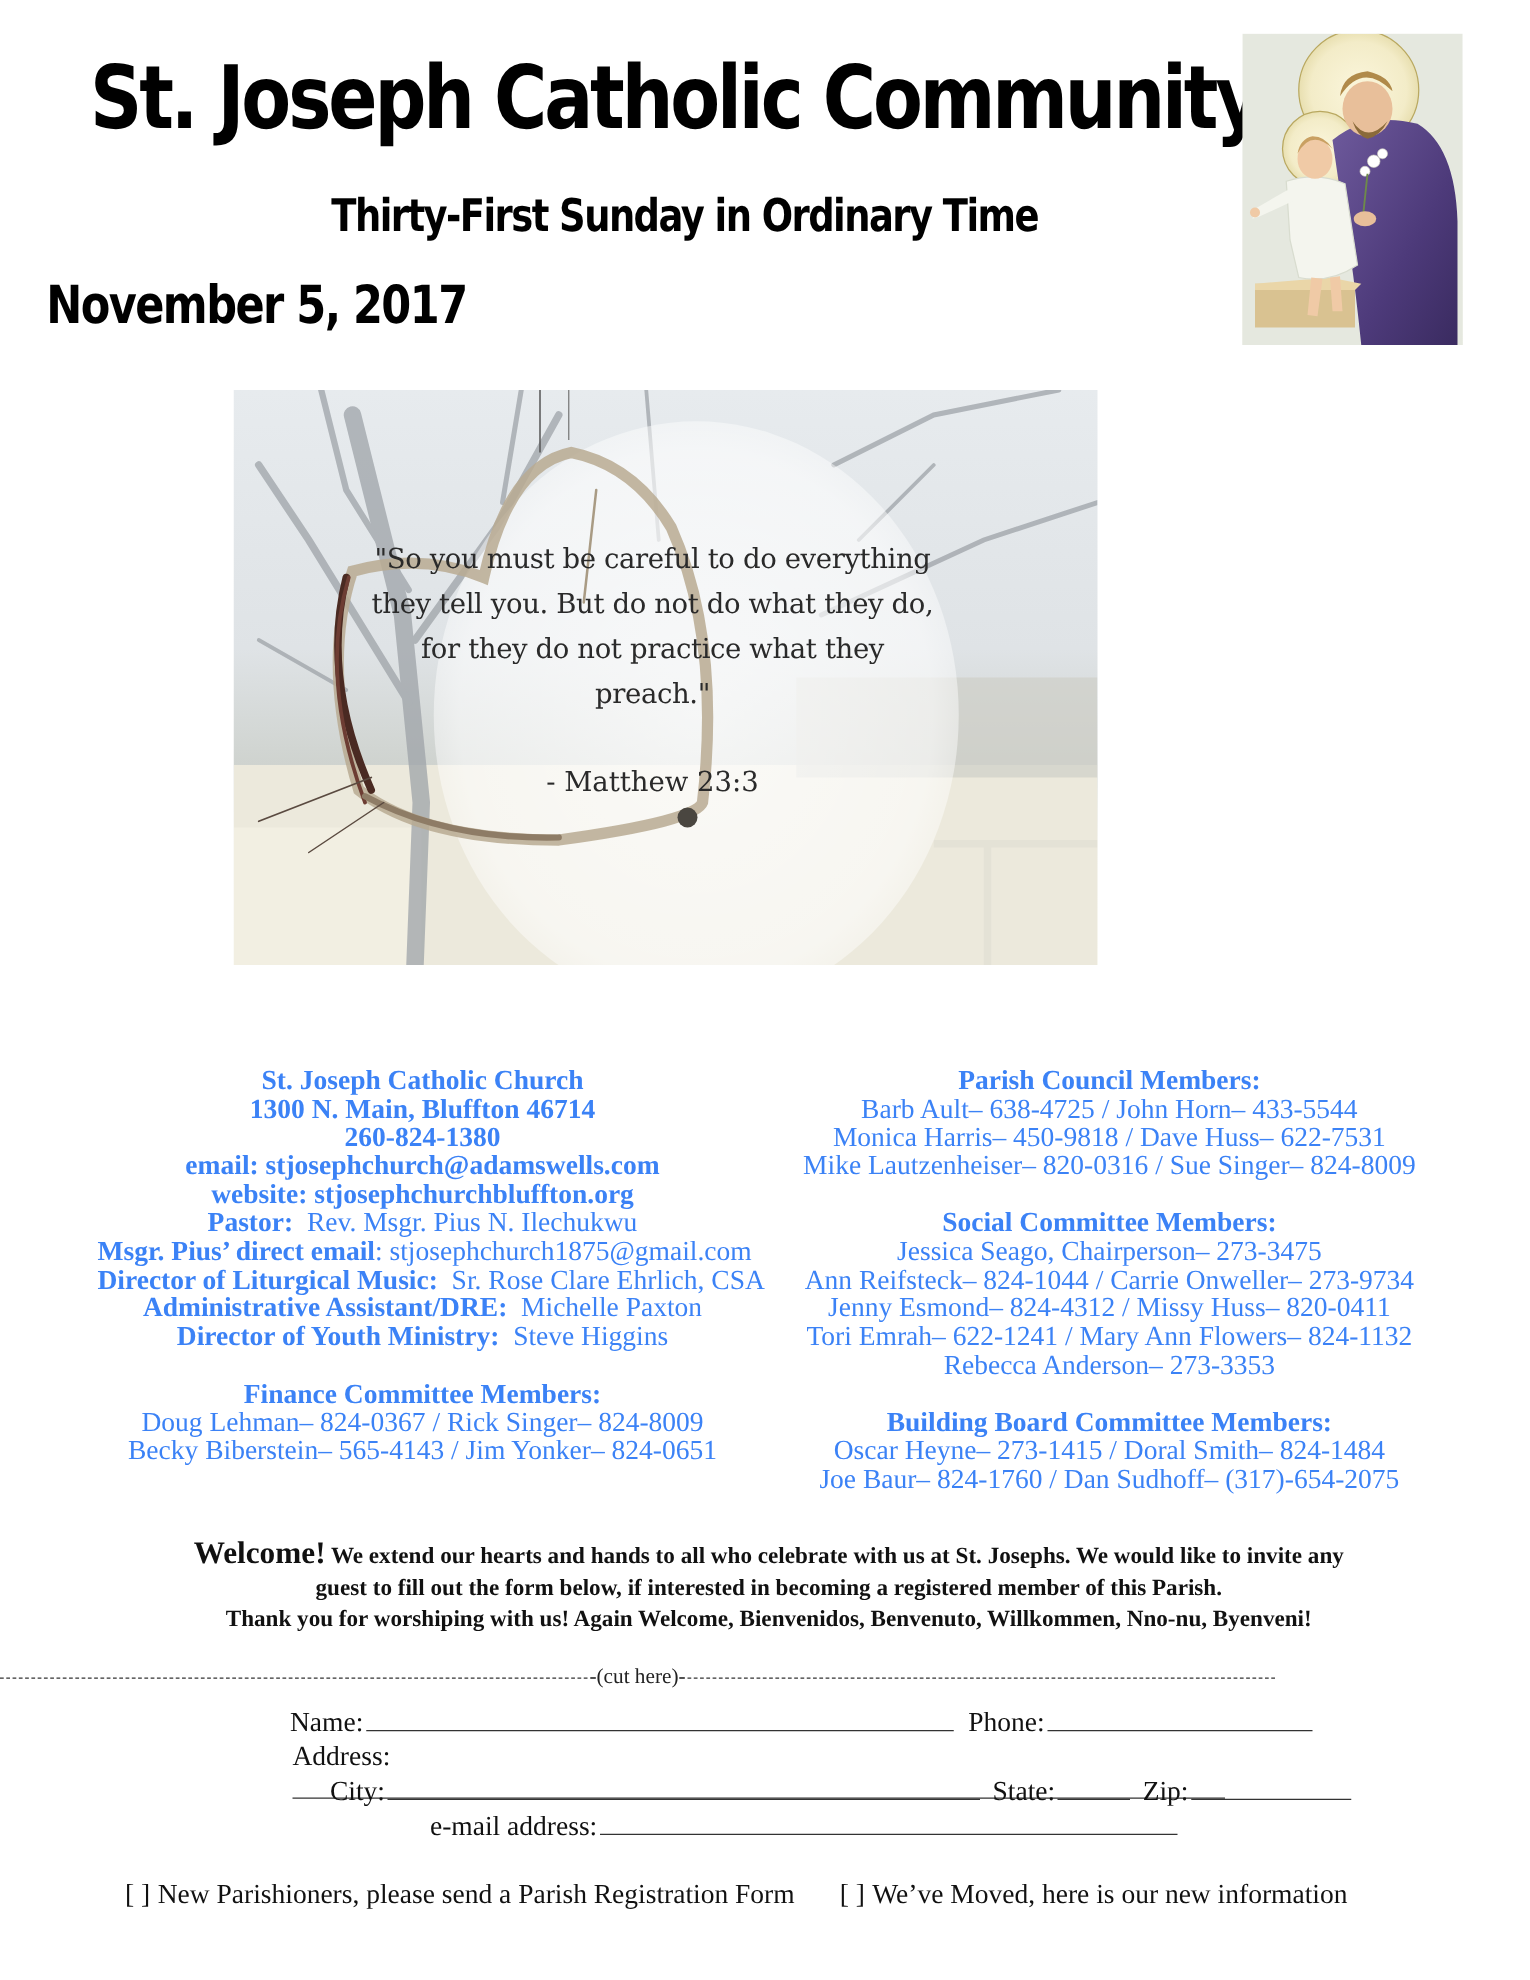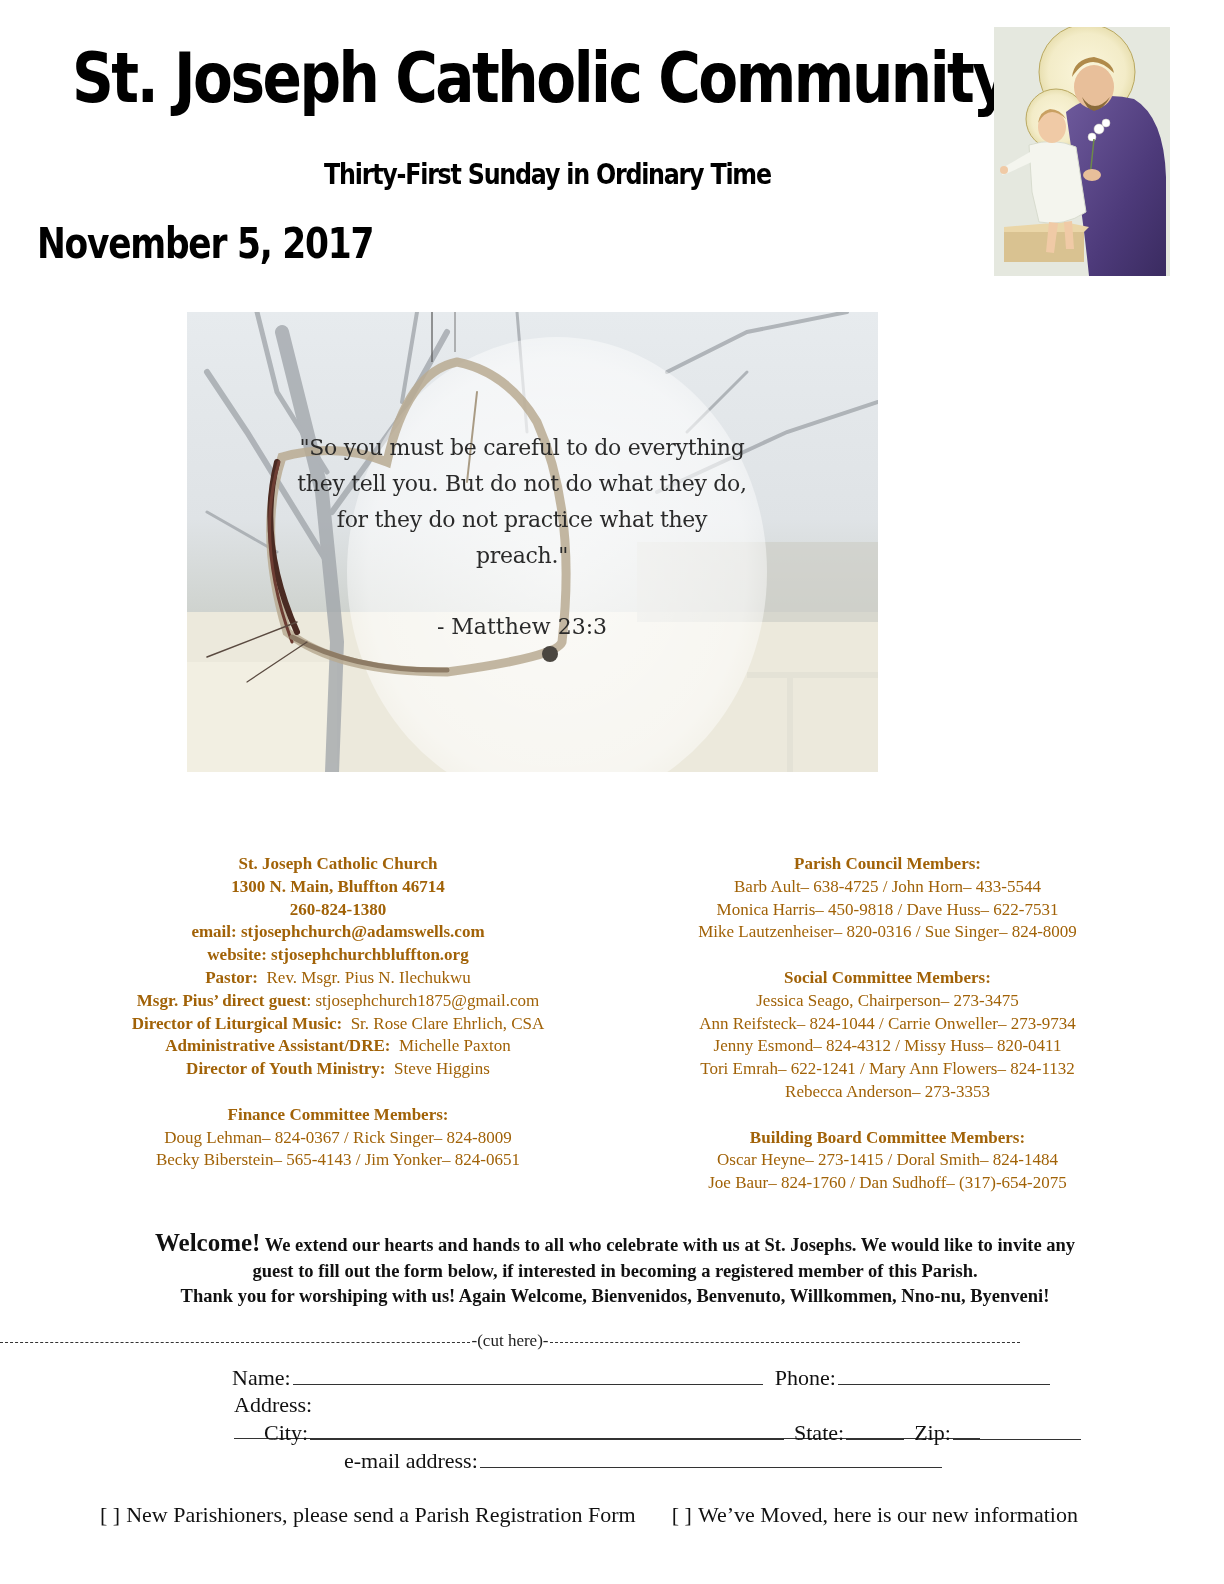--- a/index.html
+++ b/index.html
@@ -8,21 +8,21 @@
 
   .title {
     position: absolute; left: 72px; top: 28px; width: 900px;
     font-family: "DejaVu Sans", sans-serif; font-weight: bold;
     font-size: 70px; letter-spacing: -3px; line-height: 100px;
     transform: scaleX(0.83); transform-origin: left top; white-space: nowrap; color: #000;
   }
   .subtitle {
     position: absolute; left: 0; top: 146px; width: 1095px; text-align: center;
     font-family: "DejaVu Sans", sans-serif; font-weight: bold;
-    font-size: 29px; letter-spacing: -1.5px; line-height: 56px; color: #000;
+    font-size: 36px; letter-spacing: -1.5px; line-height: 56px; color: #000;
   }
   .subtitle span, .datehead span { display: inline-block; transform: scaleX(0.82); }
   .datehead {
     position: absolute; left: 0; top: 214px; width: 1095px; text-align: left;
     font-family: "DejaVu Sans", sans-serif; font-weight: bold;
     font-size: 42px; letter-spacing: -1.5px; line-height: 60px; color: #000;
   }
 
   
   .saint {
@@ -43,21 +43,21 @@
     position: absolute; left: 100px; top: 118px; width: 470px; text-align: center;
     font-family: "DejaVu Serif", serif; font-size: 22px; line-height: 36px; color: #2a2a2a;
     letter-spacing: -0.3px;
   }
   .quote-ref {
     position: absolute; left: 100px; top: 302px; width: 470px; text-align: center;
     font-family: "DejaVu Serif", serif; font-size: 22px; color: #2a2a2a;
   }
 
   
-  .col { position: absolute; text-align: center; font-size: 17px; line-height: 22.8px; color: #a16207; }
+  .col { position: absolute; text-align: center; font-size: 22px; line-height: 22.8px; color: #3b82f6; }
   .col-left { left: 78px; top: 853px; width: 520px; }
   .col-right { left: 640px; top: 853px; width: 495px; }
   .col b { font-weight: bold; }
   .col .gap { height: 22.8px; }
   .col .line { white-space: nowrap; }
 
   .welcome {
     position: absolute; left: 40px; top: 1230px; width: 1150px; text-align: center;
     font-weight: bold; font-size: 18.5px; line-height: 25.5px; color: #111;
   }
@@ -185,21 +185,21 @@
   <div class="quote-ref">- Matthew 23:3</div>
 </div>
 
 <div class="col col-left">
   <div class="line"><b>St. Joseph Catholic Church</b></div>
   <div class="line"><b>1300 N. Main, Bluffton 46714</b></div>
   <div class="line"><b>260-824-1380</b></div>
   <div class="line"><b><span>email:</span> <span>stjosephchurch@adamswells.com</span></b></div>
   <div class="line"><b><span>website:</span> <span>stjosephchurchbluffton.org</span></b></div>
   <div class="line"><b>Pastor:</b>&nbsp; <span>Rev. Msgr. Pius N. Ilechukwu</span></div>
-  <div class="line"><b>Msgr. Pius’ direct guest</b><span>: stjosephchurch1875@gmail.com</span></div>
+  <div class="line"><b>Msgr. Pius’ direct email</b><span>: stjosephchurch1875@gmail.com</span></div>
   <div class="line"><b>Director of Liturgical Music:</b>&nbsp; <span>Sr. Rose Clare Ehrlich, CSA</span></div>
   <div class="line"><b>Administrative Assistant/DRE:</b>&nbsp; <span>Michelle Paxton</span></div>
   <div class="line"><b>Director of Youth Ministry:</b>&nbsp; <span>Steve Higgins</span></div>
   <div class="gap"></div>
   <div class="line"><b>Finance Committee Members:</b></div>
   <div class="line">Doug Lehman– 824-0367 / Rick Singer– 824-8009</div>
   <div class="line">Becky Biberstein– 565-4143 / Jim Yonker– 824-0651</div>
 </div>
 
 <div class="col col-right">

